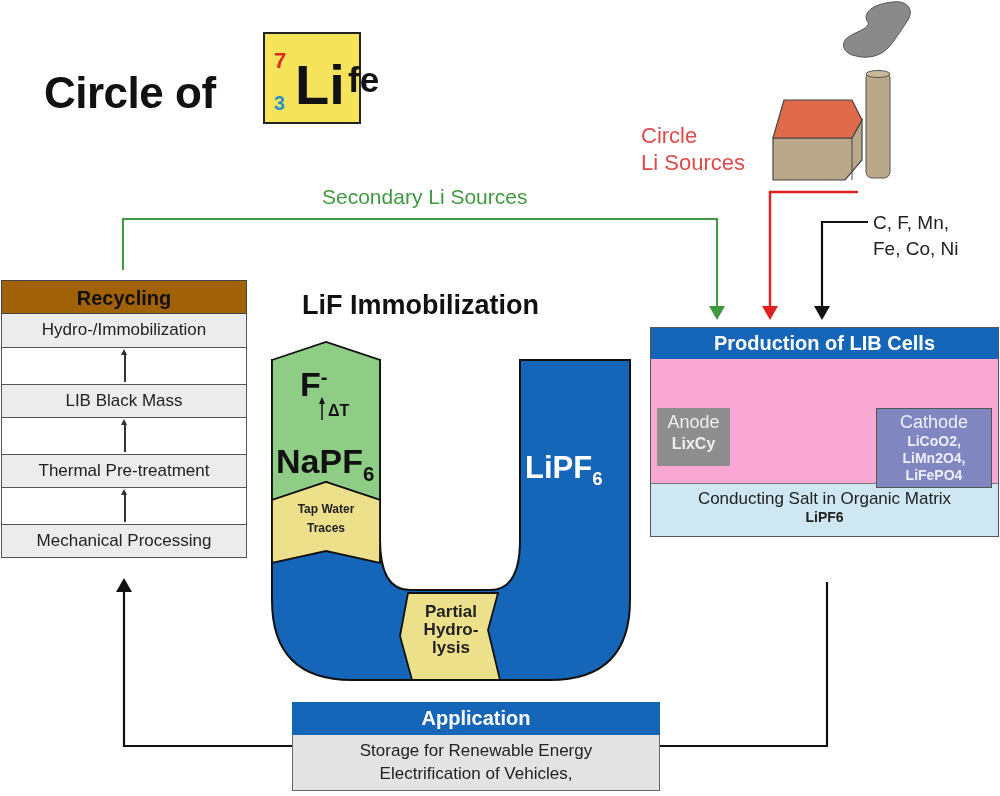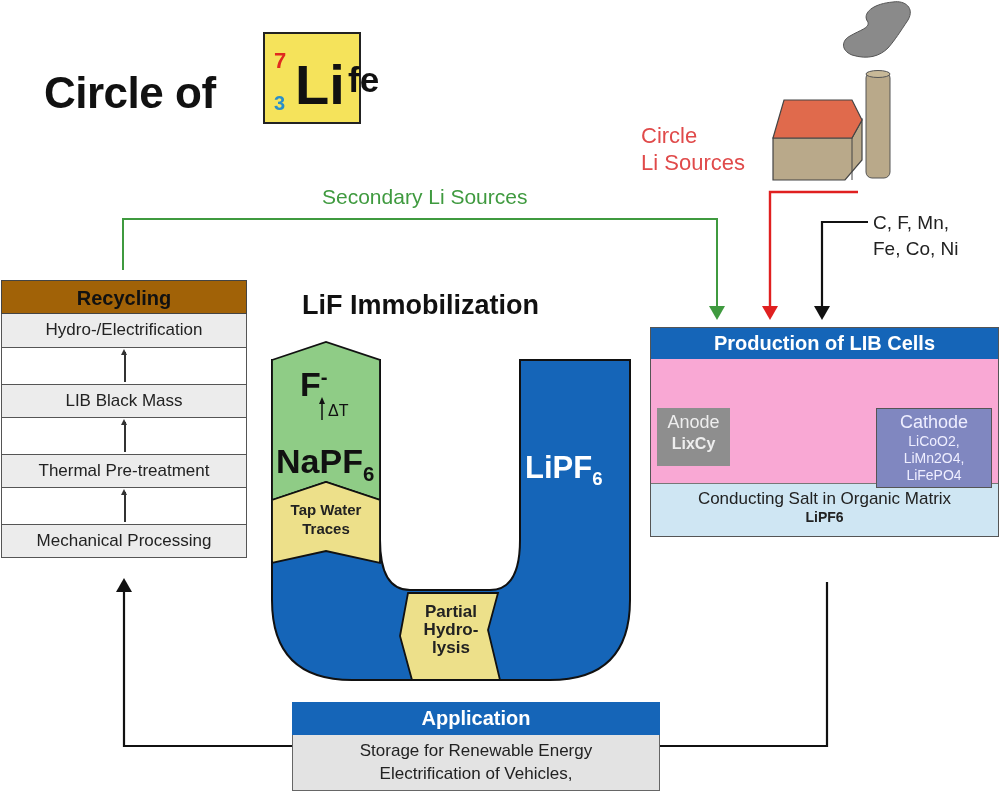--- a/index.html
+++ b/index.html
@@ -16,34 +16,34 @@
   .secondary{left:322px;top:185px;font-size:21px;color:#3f9a3f;}
   .elements{left:873px;top:210px;font-size:19px;color:#222;line-height:26px;}
   .recycle{left:1px;top:280px;width:246px;}
   .rec-head{height:34px;background:#a16207;border:1.5px solid #444;text-align:center;font-weight:bold;font-size:20px;line-height:34px;color:#111;box-sizing:border-box;}
   .rec-step{height:34px;background:#ececec;border:1.5px solid #555;border-top:none;text-align:center;font-size:17px;line-height:32px;color:#222;box-sizing:border-box;}
   .rec-gap{height:36px;background:#fff;border-left:1.5px solid #555;border-right:1.5px solid #555;position:relative;box-sizing:border-box;}
   .rec-gap .ar{position:absolute;left:122px;top:4px;width:1.5px;height:30px;background:#333;}
   .rec-gap .ar:before{content:"";position:absolute;left:-3px;top:-3px;border-left:3.7px solid transparent;border-right:3.7px solid transparent;border-bottom:6px solid #333;}
   .lif-title{left:302px;top:290px;font-size:27px;font-weight:bold;color:#111;}
   .lbl-f{left:300px;top:365px;font-size:34px;font-weight:bold;color:#111;}
-  .lbl-dt{left:328px;top:402px;font-size:16px;font-weight:normal;color:#111;}
+  .lbl-dt{left:328px;top:402px;font-size:16px;font-weight:bold;color:#111;}
   .lbl-na{left:276px;top:442px;font-size:34px;font-weight:bold;color:#111;}
-  .lbl-tap{left:274px;top:500px;width:104px;text-align:center;font-size:15px;font-weight:bold;color:#222;line-height:19px;}
+  .lbl-tap{left:274px;top:500px;width:104px;text-align:center;font-size:12px;font-weight:bold;color:#222;line-height:19px;}
   .lbl-ph{left:405px;top:603px;width:92px;text-align:center;font-size:17px;font-weight:bold;color:#222;line-height:18px;}
   .lbl-lipf{left:525px;top:450px;font-size:31px;font-weight:bold;color:#fff;}
   .prod{left:650px;top:327px;width:349px;height:210px;border:1.5px solid #555;box-sizing:border-box;background:#f9a8d4;}
   .prod-head{height:31px;background:#1565b8;color:#fff;font-weight:bold;font-size:20px;text-align:center;line-height:31px;}
   .prod-foot{position:absolute;left:0;right:0;bottom:0;height:52px;background:#cfe6f3;border-top:1.5px solid #777;text-align:center;}
   .prod-foot .l1{font-size:17px;color:#222;margin-top:5px;}
   .prod-foot .l2{font-size:14px;font-weight:bold;color:#222;}
   .anode{left:657px;top:408px;width:73px;height:58px;background:#8e8e8e;color:#eee;text-align:center;font-size:18px;line-height:21px;box-sizing:border-box;padding-top:4px;}
   .cathode{left:876px;top:408px;width:116px;height:80px;background:#8087c0;border:1.5px solid #555;color:#eef;text-align:center;box-sizing:border-box;padding-top:3px;}
   .cathode .h{font-size:18px;}
-  .cathode .f{font-size:14px;font-weight:normal;line-height:17px;}
+  .cathode .f{font-size:14px;font-weight:bold;line-height:17px;}
   .app{left:292px;top:702px;width:368px;}
   .app-head{height:33px;background:#1565b8;color:#fff;font-weight:bold;font-size:20px;text-align:center;line-height:33px;}
   .app-body{height:56px;background:#e3e3e3;border:1.5px solid #666;border-top:none;text-align:center;font-size:17px;line-height:23px;color:#222;box-sizing:border-box;padding-top:4px;}
   sub{font-size:60%;}
   sup{font-size:60%;}
 </style>
 </head>
 <body>
 
 <svg width="1000" height="796">
@@ -128,21 +128,21 @@
   <div>Li Sources</div>
 </div>
 <div class="abs secondary">Secondary Li Sources</div>
 <div class="abs elements">
   <div>C, F, Mn,</div>
   <div>Fe, Co, Ni</div>
 </div>
 
 <div class="abs recycle">
   <div class="rec-head">Recycling</div>
-  <div class="rec-step">Hydro-/Electrification</div>
+  <div class="rec-step">Hydro-/Immobilization</div>
   <div class="rec-gap">
       <div class="ar"></div>
     </div>
   <div class="rec-step" style="border-top:1.5px solid #555">LIB Black Mass</div>
   <div class="rec-gap">
       <div class="ar"></div>
     </div>
   <div class="rec-step" style="border-top:1.5px solid #555">Thermal Pre-treatment</div>
   <div class="rec-gap">
       <div class="ar"></div>

